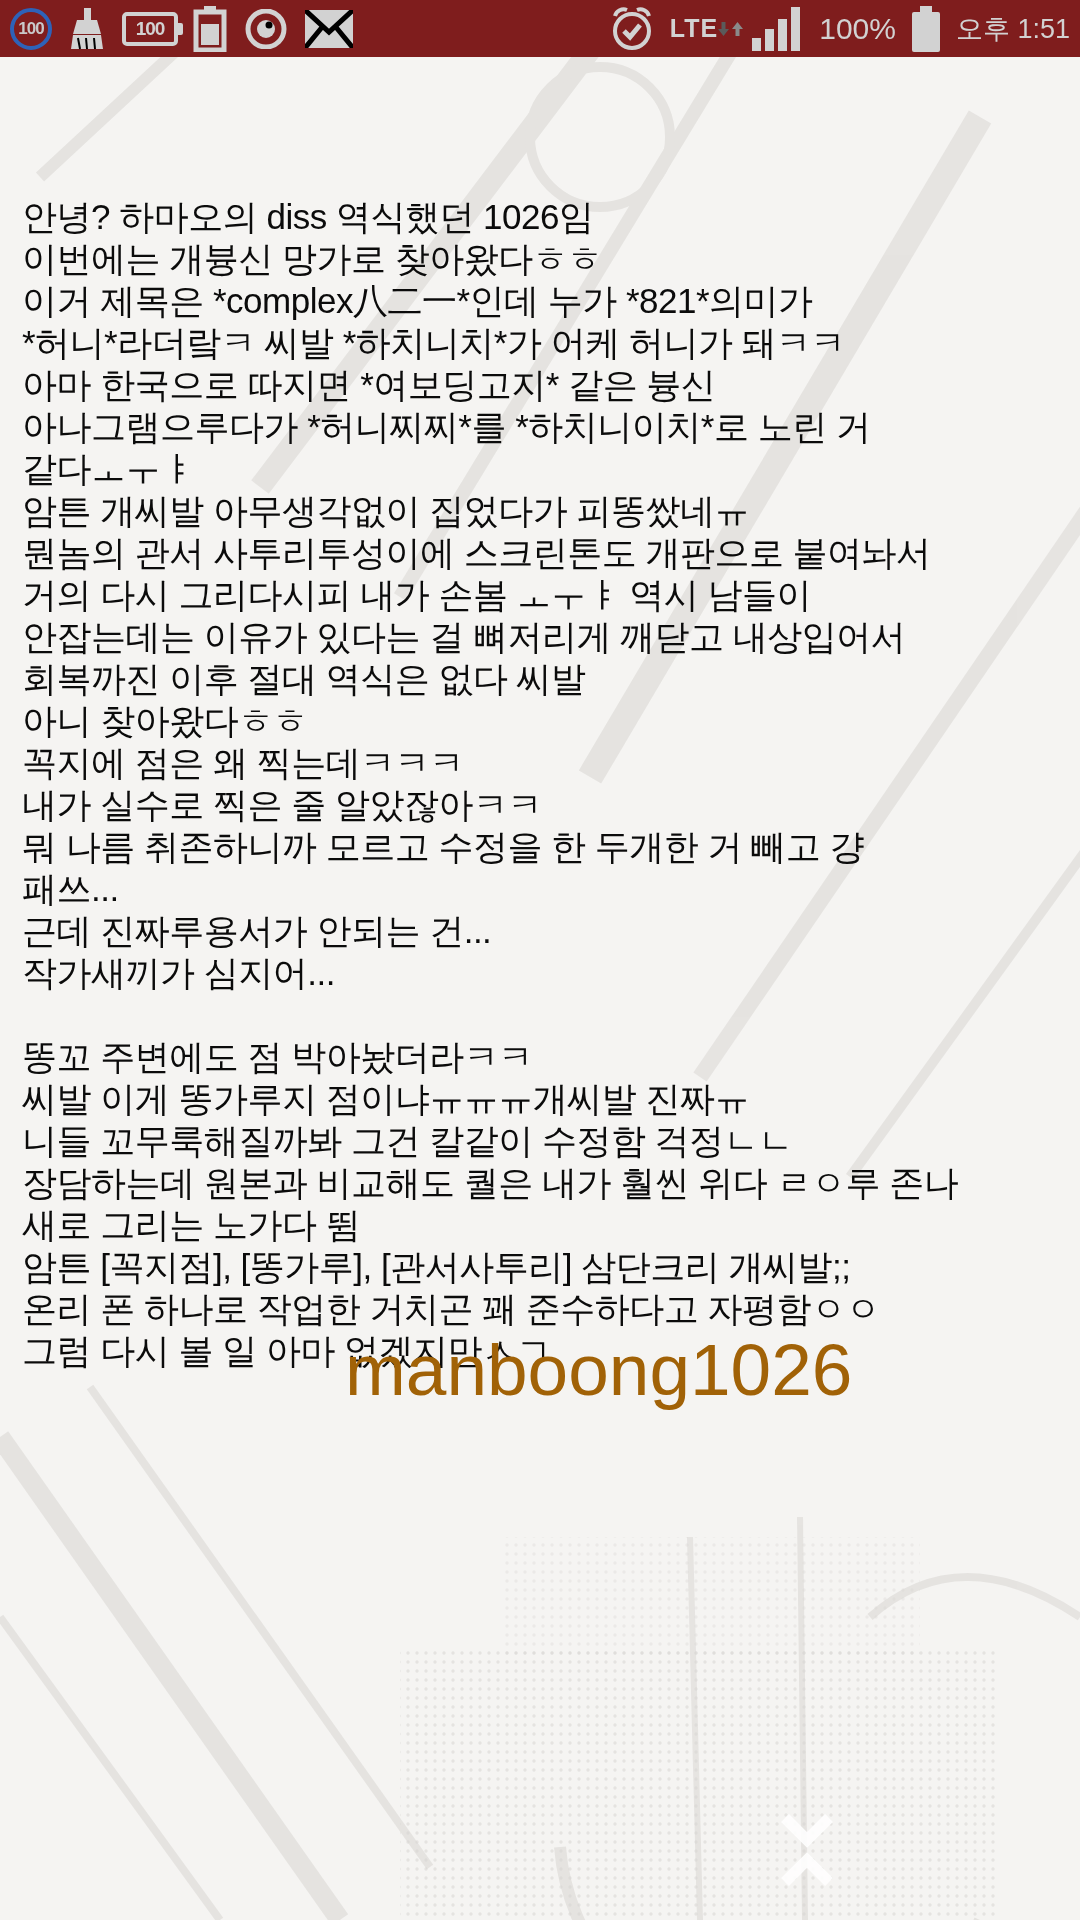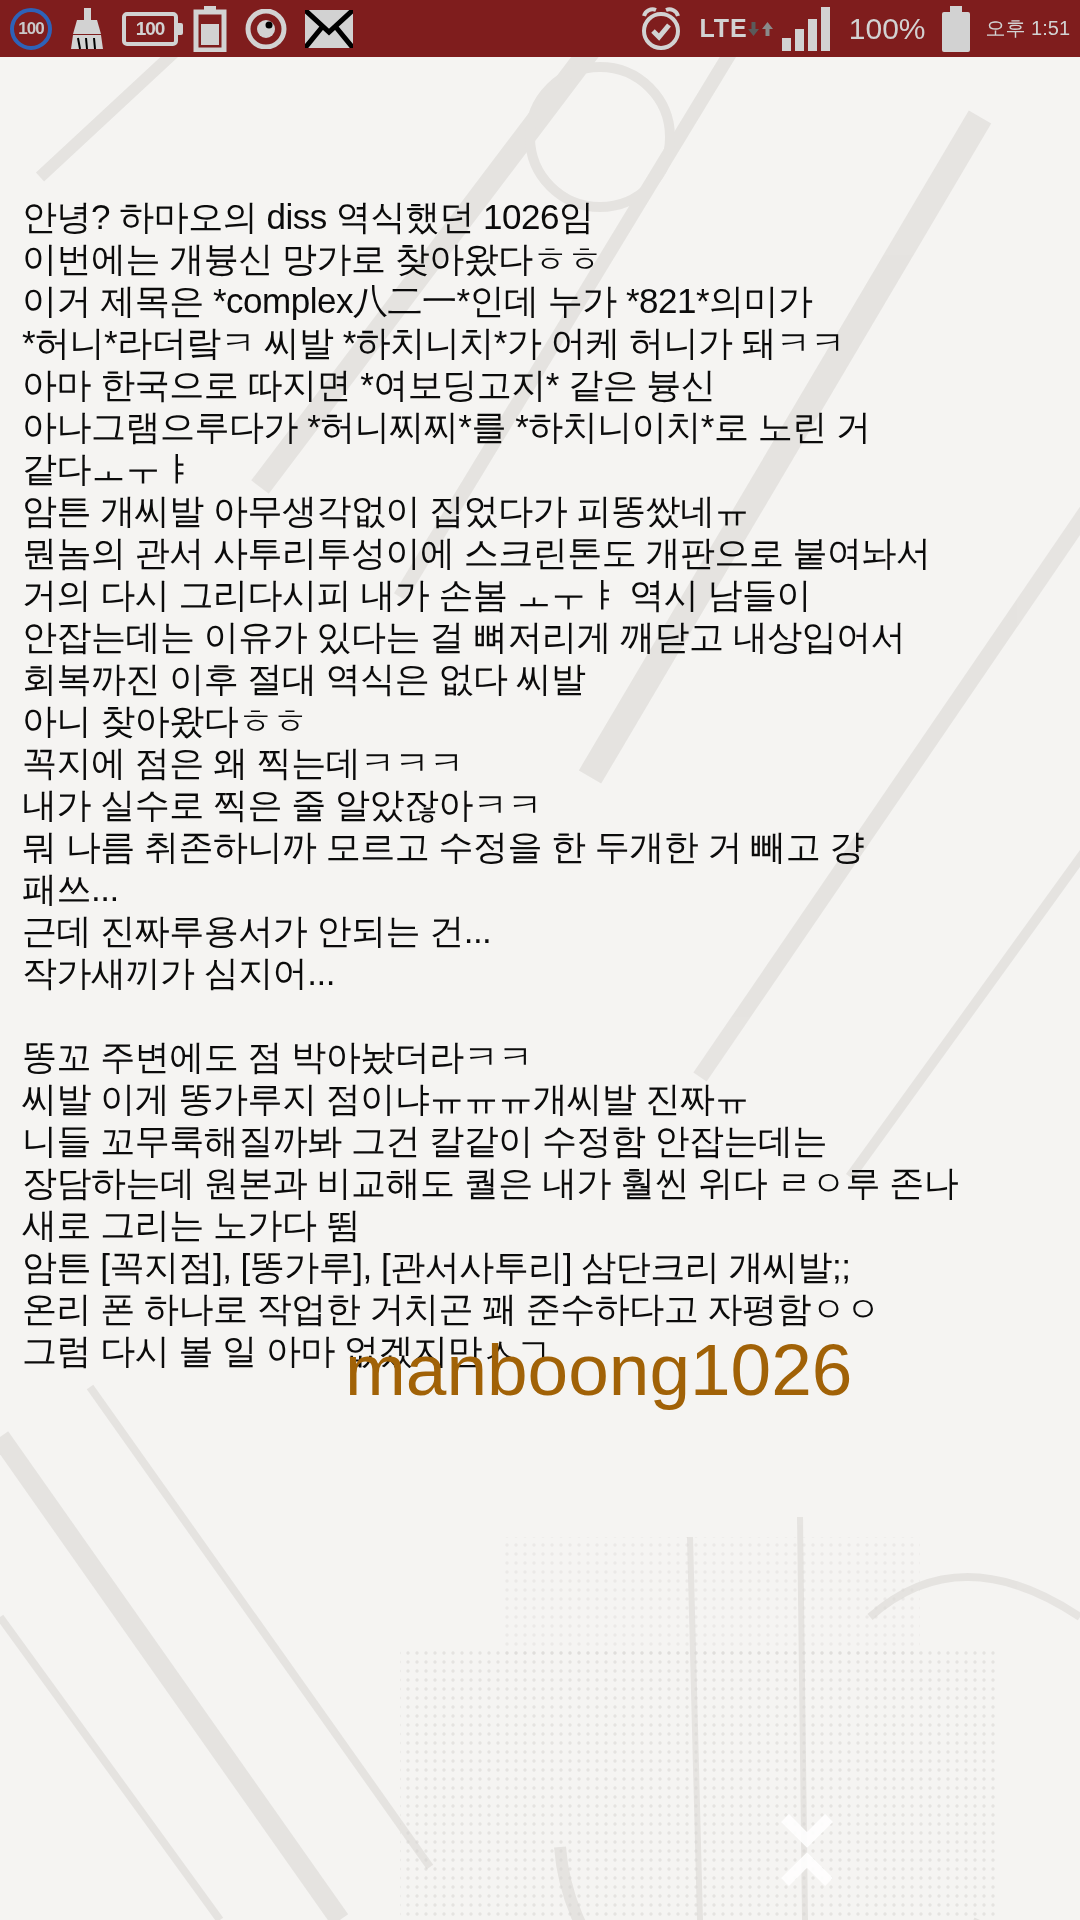--- a/index.html
+++ b/index.html
@@ -24,21 +24,21 @@
   }
   .batt100{
     width:56px;height:34px;border:4px solid #d2d2d2;border-radius:5px;box-sizing:border-box;
     display:flex;align-items:center;justify-content:center;position:relative;
     font-size:19px;font-weight:bold;color:#d2d2d2;letter-spacing:-1px;
   }
   .batt100:after{content:"";position:absolute;right:-9px;top:7px;width:5px;height:12px;background:#d2d2d2;border-radius:0 2px 2px 0;}
   .lte-wrap{display:flex;flex-direction:row;align-items:center;line-height:1;margin-right:-6px;}
   .lte-label{font-size:25px;font-weight:bold;color:#d2d2d2;letter-spacing:1px;}
   .lte-arrows{display:flex;gap:3px;margin-top:1px;}
-  .sb-text{font-size:20px;color:#d2d2d2;letter-spacing:0px;white-space:nowrap;}
+  .sb-text{font-size:27px;color:#d2d2d2;letter-spacing:0px;white-space:nowrap;}
   .pct{font-size:30px;}
   
   .content{
     position:absolute;left:22px;top:196px;width:1045px;
     color:#0b0b0b;font-size:35px;line-height:42px;letter-spacing:-0.5px;
   }
   .line{white-space:nowrap;overflow:hidden;min-height:42px;}
   .signature{
     position:absolute;left:345px;top:1328px;
     font-size:73px;color:#a16207;letter-spacing:0px;white-space:nowrap;
@@ -181,21 +181,21 @@
     <div class="line">아니 찾아왔다ㅎㅎ</div>
     <div class="line">꼭지에 점은 왜 찍는데ㅋㅋㅋ</div>
     <div class="line">내가 실수로 찍은 줄 알았잖아ㅋㅋ</div>
     <div class="line">뭐 나름 취존하니까 모르고 수정을 한 두개한 거 빼고 걍</div>
     <div class="line">패쓰...</div>
     <div class="line">근데 진짜루용서가 안되는 건...</div>
     <div class="line">작가새끼가 심지어...</div>
     <div class="line"></div>
     <div class="line">똥꼬 주변에도 점 박아놨더라ㅋㅋ</div>
     <div class="line">씨발 이게 똥가루지 점이냐ㅠㅠㅠ개씨발 진짜ㅠ</div>
-    <div class="line">니들 꼬무룩해질까봐 그건 칼같이 수정함 안잡는데는</div>
+    <div class="line">니들 꼬무룩해질까봐 그건 칼같이 수정함 걱정ㄴㄴ</div>
     <div class="line">장담하는데 원본과 비교해도 퀄은 내가 훨씬 위다 ㄹㅇ루 존나</div>
     <div class="line">새로 그리는 노가다 뜀</div>
     <div class="line">암튼 [꼭지점], [똥가루], [관서사투리] 삼단크리 개씨발;;</div>
     <div class="line">온리 폰 하나로 작업한 거치곤 꽤 준수하다고 자평함ㅇㅇ</div>
     <div class="line">그럼 다시 볼 일 아마 없겠지만ㅅㄱ</div>
   </div>
 
   <div class="signature">manboong1026</div>
 
   <svg class="scroll-chevrons" viewBox="0 0 100 100">

